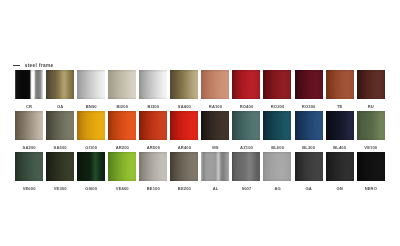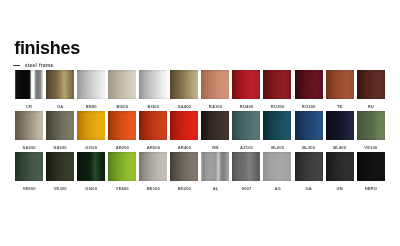--- a/index.html
+++ b/index.html
@@ -19,21 +19,20 @@
     background:linear-gradient(180deg,rgba(0,0,0,0.10) 0%,rgba(0,0,0,0.0) 9%,
       rgba(0,0,0,0.0) 92%,rgba(0,0,0,0.07) 100%);}
   .grain{position:absolute;inset:0;pointer-events:none;opacity:0.10;mix-blend-mode:overlay;}
   .lbl{margin-top:5.0px;text-align:center;font-size:4.1px;color:#4a4a4a;letter-spacing:0.12px;
        font-weight:bold;text-indent:0.25px;}
 </style>
 </head>
 <body>
 
 <div id="page">
-  <div id="title">finishes</div>
   <div id="sub">
     <span class="rule"></span>
     <span>steel frame</span>
   </div>
   <div class="grid" id="grid">
       <div class="row">
         <div class="cell" style="left: 0px;">
           <div class="sw" style="background: linear-gradient(90deg, rgb(168, 168, 168) 0%, rgb(46, 46, 46) 2%, rgb(17, 17, 17) 5%, rgb(7, 7, 7) 25%, rgb(8, 8, 8) 45%, rgb(14, 14, 14) 52%, rgb(106, 106, 106) 55%, rgb(232, 232, 232) 58%, rgb(253, 253, 253) 61%, rgb(255, 255, 255) 66%, rgb(240, 240, 240) 69%, rgb(154, 154, 154) 72%, rgb(124, 124, 124) 76%, rgb(118, 118, 118) 84%, rgb(139, 139, 139) 91%, rgb(188, 188, 188) 96%, rgb(232, 232, 232) 100%);">
             <svg class="grain">
               <rect width="100%" height="100%" filter="url(#grainf)"></rect>

